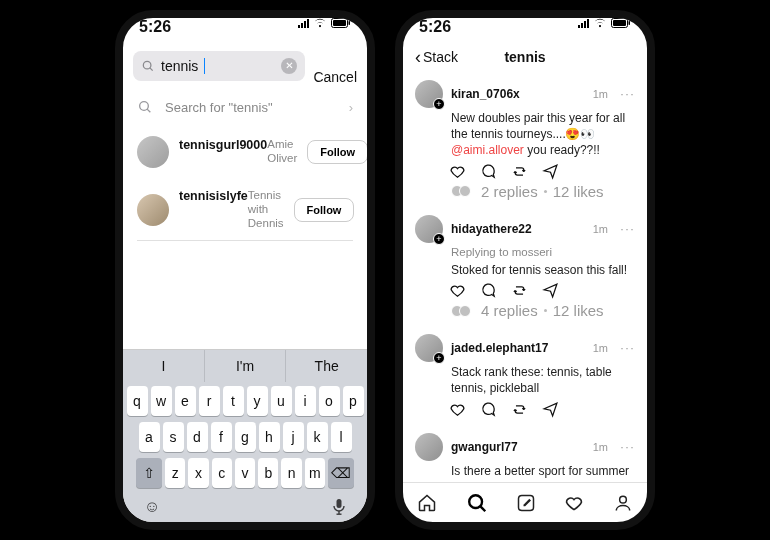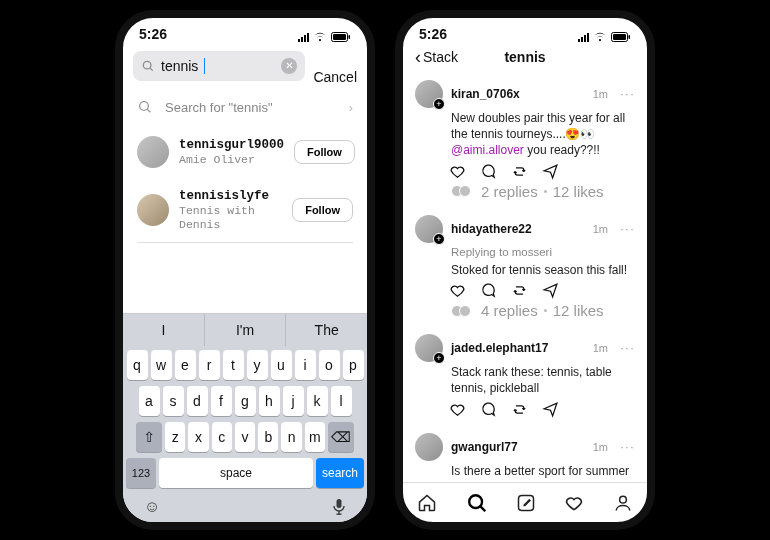--- a/index.html
+++ b/index.html
@@ -14,22 +14,22 @@
     width: 260px; height: 520px;
     background: #fff;
     border: 8px solid #111;
     border-radius: 38px;
     overflow: hidden;
     display: flex; flex-direction: column;
     position: relative;
   }
   
   .status {
-    height: 24px; display: flex; justify-content: space-between; align-items: flex-end;
-    padding: 0 16px; font-size: 14px; font-weight: 600;
+    height: 24px; display: flex; justify-content: space-between; align-items: flex-start;
+    padding: 0 16px; font-size: 16px; font-weight: 600;
   }
   .status .right { display:flex; gap:4px; align-items:center; }
   .sig { display:flex; gap:1px; align-items:flex-end; }
   .sig i { width:2px; background:#000; display:block; }
   .sig i:nth-child(1){height:3px} .sig i:nth-child(2){height:5px}
   .sig i:nth-child(3){height:7px} .sig i:nth-child(4){height:9px}
   .wifi, .batt { font-size:10px }
   
   .search-row { display:flex; align-items:center; padding:4px 10px; gap:8px; }
   .search-box {
@@ -48,21 +48,21 @@
   }
   .row:last-child { border-bottom:0.5px solid #e0e0e0 }
   .sfor { color:#888; }
   .sfor .mag { color:#999; font-size:15px; width:18px; text-align:center; }
   .sfor .arr { margin-left:auto; color:#bbb; }
   .avatar {
     width:32px; height:32px; border-radius:50%;
     background:linear-gradient(135deg,#c6c6c6,#9d9d9d);
     flex:0 0 32px;
   }
-  .names { display:flex; flex-direction:column; line-height:1.2;font-family:Liberation Mono, monospace; }
+  .names { display:flex; flex-direction:row; line-height:1.2; }
   .uname { font-weight:600; font-size:12.5px; }
   .dname { color:#888; font-size:11.5px; }
   .follow-btn {
     margin-left:auto; border:1px solid #ccc; border-radius:8px;
     font-size:11px; font-weight:600; padding:5px 12px; background:#fff;
   }
   
   .kb-wrap { margin-top:auto; }
   .sugg { display:flex; border-top:1px solid #ccc; background:#d2d5db; }
   .sugg span { flex:1; text-align:center; font-size:14px; padding:8px 0; border-right:1px solid #b9bcc2; }
@@ -96,21 +96,21 @@
   .pavatar .plus {
     position:absolute; right:-2px; bottom:-2px; width:12px; height:12px;
     background:#000; color:#fff; border-radius:50%; font-size:9px;
     display:flex; align-items:center; justify-content:center; border:1.5px solid #fff;
   }
   .phead .uname2 { font-weight:600; font-size:12px; }
   .phead .time { margin-left:auto; color:#999; font-size:11px; }
   .phead .dots { color:#999; margin-left:4px; letter-spacing:1px; }
   .ptext { padding:2px 0 4px 36px; color:#222; line-height:1.35; }
   .ptext .reply-to { color:#888; font-size:11.5px; display:block; margin-bottom:2px;}
-  .ptext .mention { color:#a21caf; }
+  .ptext .mention { color:#ef4444; }
   .actions { padding-left:34px; display:flex; gap:14px; font-size:15px; color:#111; }
   .actions span { display:inline-flex; }
   .meta { padding:3px 0 0 36px; display:flex; align-items:center; gap:6px; color:#999; font-size:15px; }
   .dot { width:3px; height:3px; background:#bbb; border-radius:50%; }
   .minis { display:flex; margin-right:4px; }
   .mini { width:12px; height:12px; border-radius:50%; background:#c0c0c0; border:1.5px solid #fff; margin-left:-4px; }
   .mini:first-child{margin-left:0}
   
   .tabbar {
     height:40px; border-top:0.5px solid #e0e0e0; display:flex; justify-content:space-around;
@@ -228,25 +228,20 @@
             <div class="key">z</div>
             <div class="key">x</div>
             <div class="key">c</div>
             <div class="key">v</div>
             <div class="key">b</div>
             <div class="key">n</div>
             <div class="key">m</div>
           </div>
         <div class="key mod">⌫</div>
       </div>
-      <div class="kb-row">
-        <div class="key num">123</div>
-        <div class="key space">space</div>
-        <div class="key search">search</div>
-      </div>
       <div class="kb-bottom">
         <span>☺</span>
         <span>
           <svg width="14" height="18" viewBox="0 0 14 18" fill="#3a3a3c">
               <rect x="4.5" y="1" width="5" height="9" rx="2.5"></rect>
               <path d="M2 8a5 5 0 0 0 10 0" fill="none" stroke="#3a3a3c" stroke-width="1.4"></path>
               <line x1="7" y1="13" x2="7" y2="16" stroke="#3a3a3c" stroke-width="1.4"></line>
               <line x1="4.5" y1="16.2" x2="9.5" y2="16.2" stroke="#3a3a3c" stroke-width="1.4"></line>
             </svg>
         </span>

